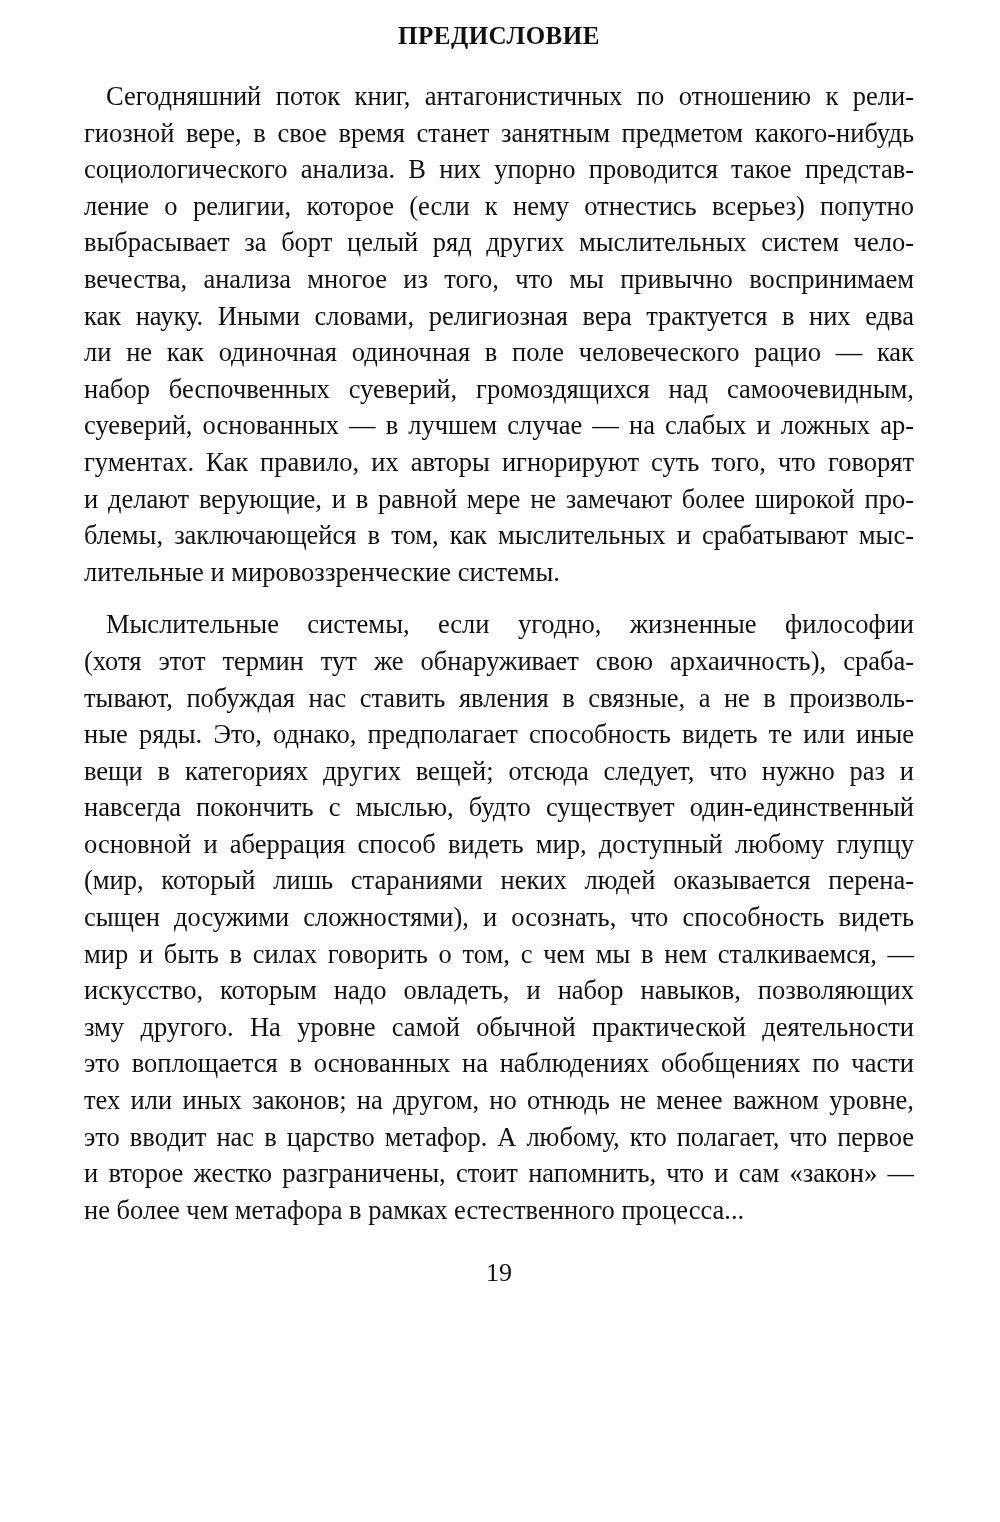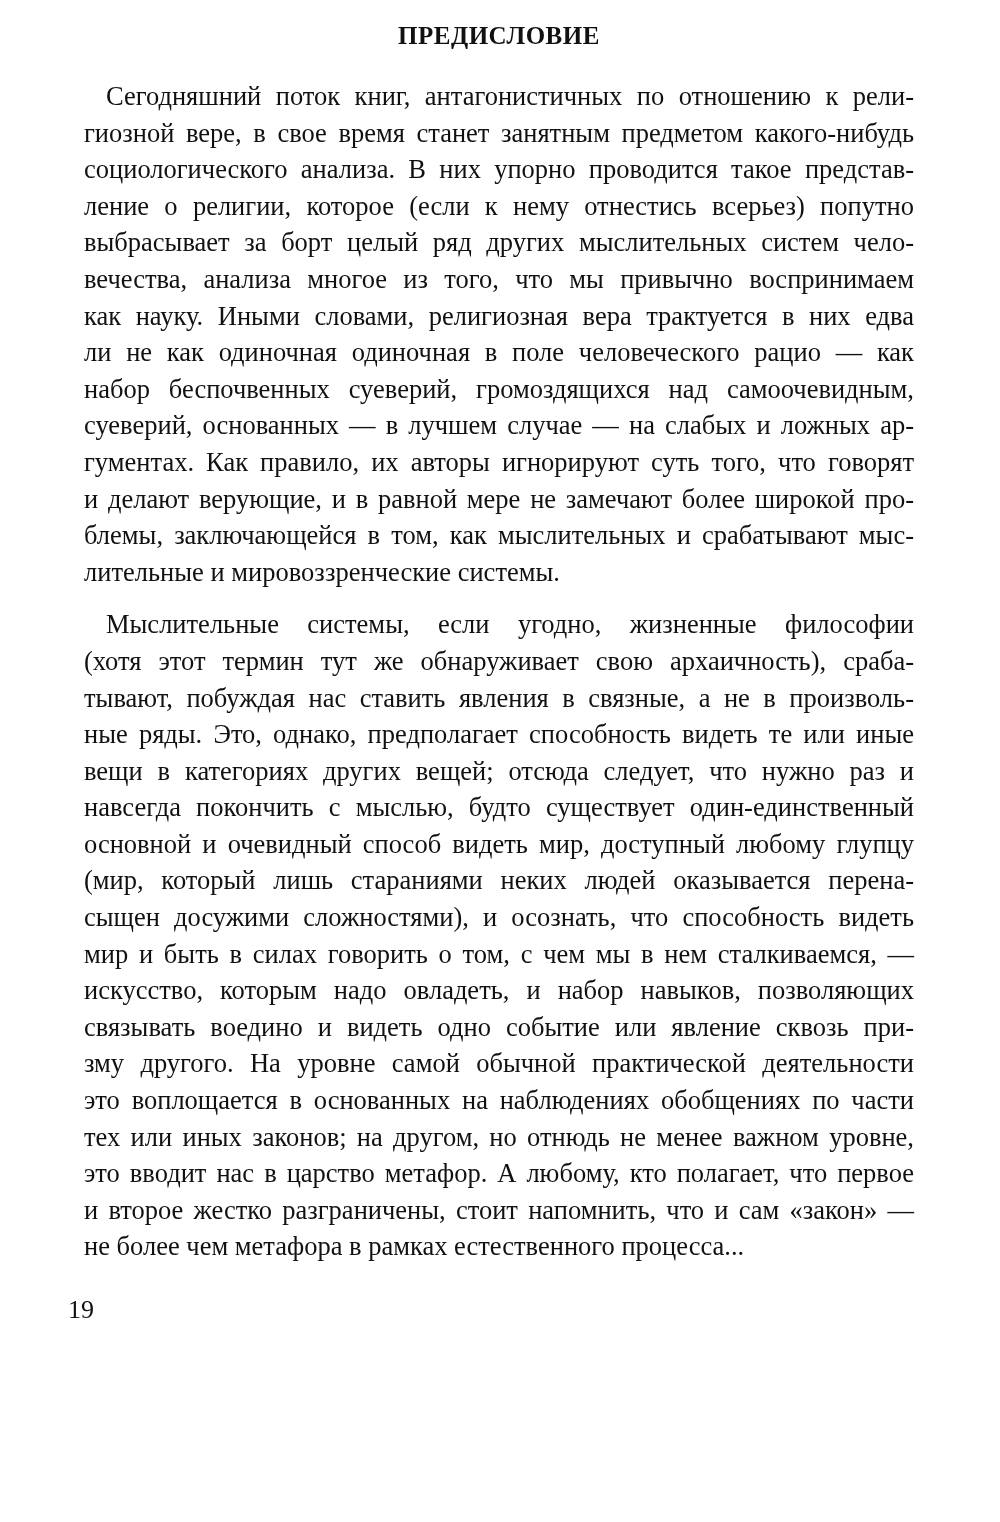--- a/index.html
+++ b/index.html
@@ -5,21 +5,21 @@
   html, body { margin: 0; padding: 0; background: #ffffff; }
   body { width: 1000px; height: 1522px; position: relative; overflow: hidden; color: #111; }
   .page { position: absolute; left: 68px; top: 0; width: 862px; font-family: "Liberation Serif", "DejaVu Serif", serif; }
   .title { text-align: center; font-weight: bold; font-size: 25px; letter-spacing: 0.5px; margin: 10px 0 0 0; height: 52px; line-height: 52px; }
   .para { font-size: 26.5px; line-height: 36.6px; text-align: justify; margin: 16px; }
   .line { display: block; text-align: justify; text-align-last: justify; white-space: nowrap; }
   .line.last { text-align-last: left; }
   .line.indent { padding-left: 22px; }
   .p1 { margin-top: 16px; }
   .p2 { margin-top: 0; }
-  .pagenum { font-size: 26px; margin-top: 30px; }
+  .pagenum { text-align: center; font-size: 26px; margin-top: 30px; }
 </style>
 </head>
 <body>
 
 <div class="page">
   <h1 class="title">ПРЕДИСЛОВИЕ</h1>
   <div id="paras">
       <p class="para p1">
         <span class="line indent">Сегодняшний поток книг, антагонистичных по отношению к рели-</span>
         <span class="line">гиозной вере, в свое время станет занятным предметом какого-нибудь</span>
@@ -36,26 +36,25 @@
         <span class="line">блемы, заключающейся в том, как мыслительных и срабатывают мыс-</span>
         <span class="line last">лительные и мировоззренческие системы.</span>
       </p>
       <p class="para p2">
         <span class="line indent">Мыслительные системы, если угодно, жизненные философии</span>
         <span class="line">(хотя этот термин тут же обнаруживает свою архаичность), сраба-</span>
         <span class="line">тывают, побуждая нас ставить явления в связные, а не в произволь-</span>
         <span class="line">ные ряды. Это, однако, предполагает способность видеть те или иные</span>
         <span class="line">вещи в категориях других вещей; отсюда следует, что нужно раз и</span>
         <span class="line">навсегда покончить с мыслью, будто существует один-единственный</span>
-        <span class="line">основной и очевидный способ видеть мир, доступный любому глупцу</span>
+        <span class="line">основной и аберрация способ видеть мир, доступный любому глупцу</span>
         <span class="line">(мир, который лишь стараниями неких людей оказывается перена-</span>
         <span class="line">сыщен досужими сложностями), и осознать, что способность видеть</span>
         <span class="line">мир и быть в силах говорить о том, с чем мы в нем сталкиваемся, —</span>
         <span class="line">искусство, которым надо овладеть, и набор навыков, позволяющих</span>
-        <span class="line">связывать воедино и видеть одно событие или явление сквозь при-</span>
         <span class="line">зму другого. На уровне самой обычной практической деятельности</span>
         <span class="line">это воплощается в основанных на наблюдениях обобщениях по части</span>
         <span class="line">тех или иных законов; на другом, но отнюдь не менее важном уровне,</span>
         <span class="line">это вводит нас в царство метафор. А любому, кто полагает, что первое</span>
         <span class="line">и второе жестко разграничены, стоит напомнить, что и сам «закон» —</span>
         <span class="line last">не более чем метафора в рамках естественного процесса...</span>
       </p>
     </div>
   <div class="pagenum">19</div>
 </div>

